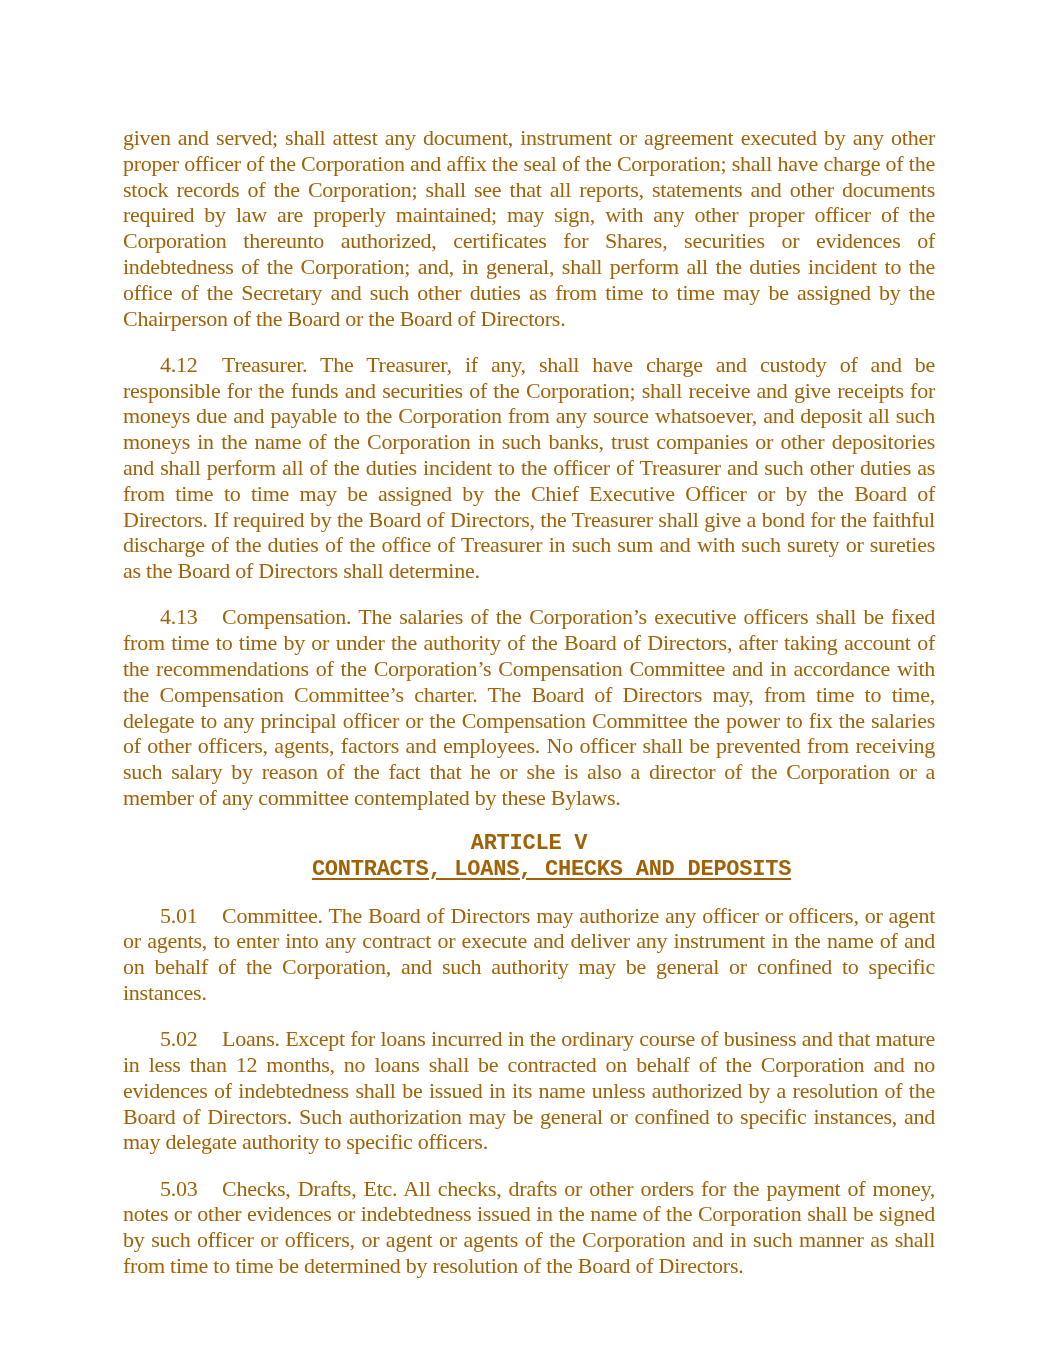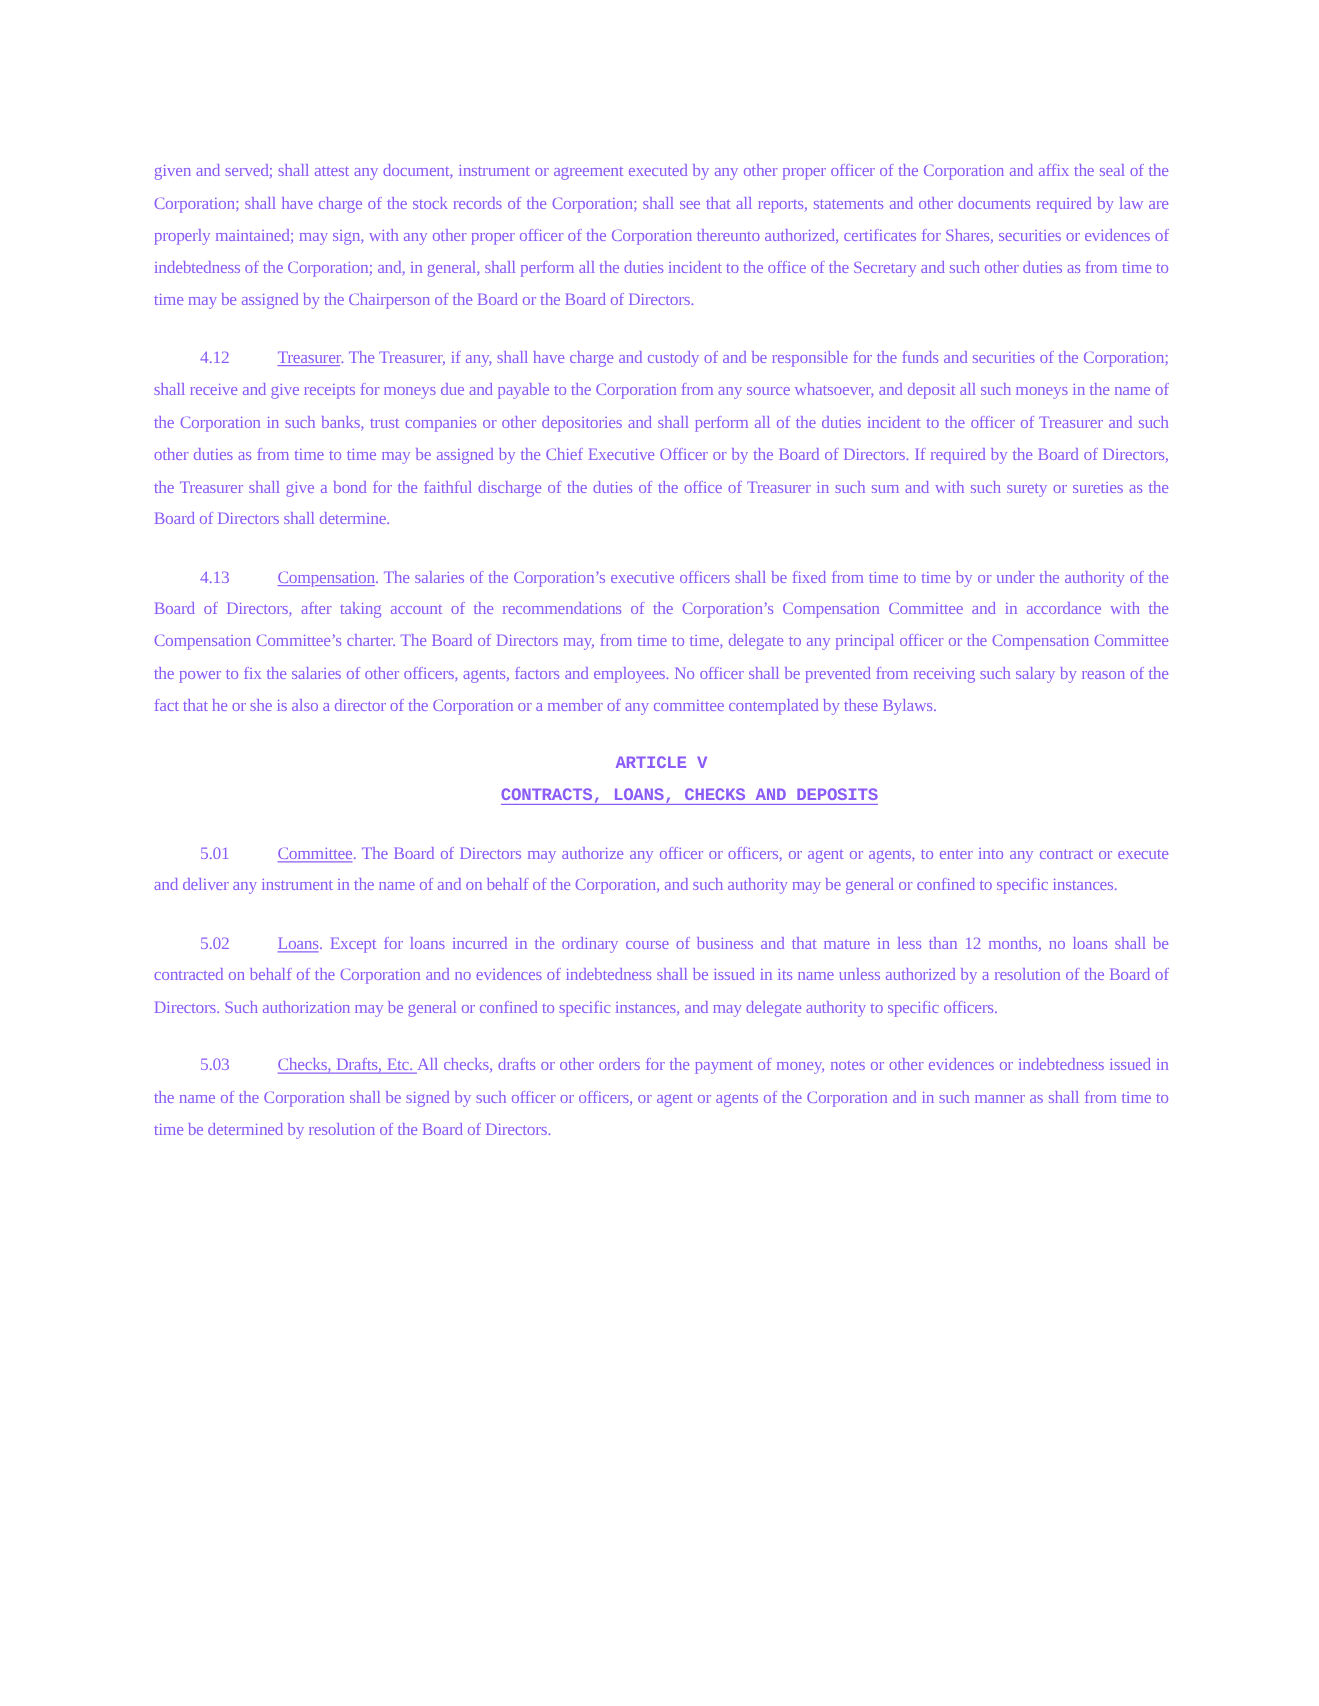--- a/index.html
+++ b/index.html
@@ -1,24 +1,24 @@
 <!DOCTYPE html>
 <html><head>
   <meta charset="utf-8">
   <style>
     html, body { margin: 0; padding: 0; background: #ffffff; }
     body { width: 1055px; height: 1365px; position: relative; overflow: hidden; }
     .page {
       position: absolute; left: 123px; top: 125px; width: 812px;
-      font-family: "Liberation Serif", serif; font-size: 14px; line-height: 25.8px;
-      color: #8b5cf6; text-align: justify; letter-spacing: -0.25px;
+      font-family: "Liberation Serif", serif; font-size: 22px; line-height: 25.8px;
+      color: #a16207; text-align: justify; letter-spacing: -0.25px;
     }
     .para { margin: 0 0 20.4px 0; }
     .para .num { display: inline-block; width: 62px; margin-left: 37px; }
-    .u { text-decoration: underline; text-underline-offset: 2px; }
+    .u { text-underline-offset: 2px; }
     .article { text-align: center; font-weight: bold; margin: 0 0 20px 0; font-family: Liberation Mono, monospace; }
     .article .heading { text-decoration: underline; text-underline-offset: 3px; margin-left: 45px; }
   </style>
 </head>
 <body>
 
 <div class="page">
   <p class="para">given and served; shall attest any document, instrument or agreement executed by any other proper officer of the Corporation and affix the seal of the Corporation; shall have charge of the stock records of the Corporation; shall see that all reports, statements and other documents required by law are properly maintained; may sign, with any other proper officer of the Corporation thereunto authorized, certificates for Shares, securities or evidences of indebtedness of the Corporation; and, in general, shall perform all the duties incident to the office of the Secretary and such other duties as from time to time may be assigned by the Chairperson of the Board or the Board of Directors.</p>
 
   <p class="para">

